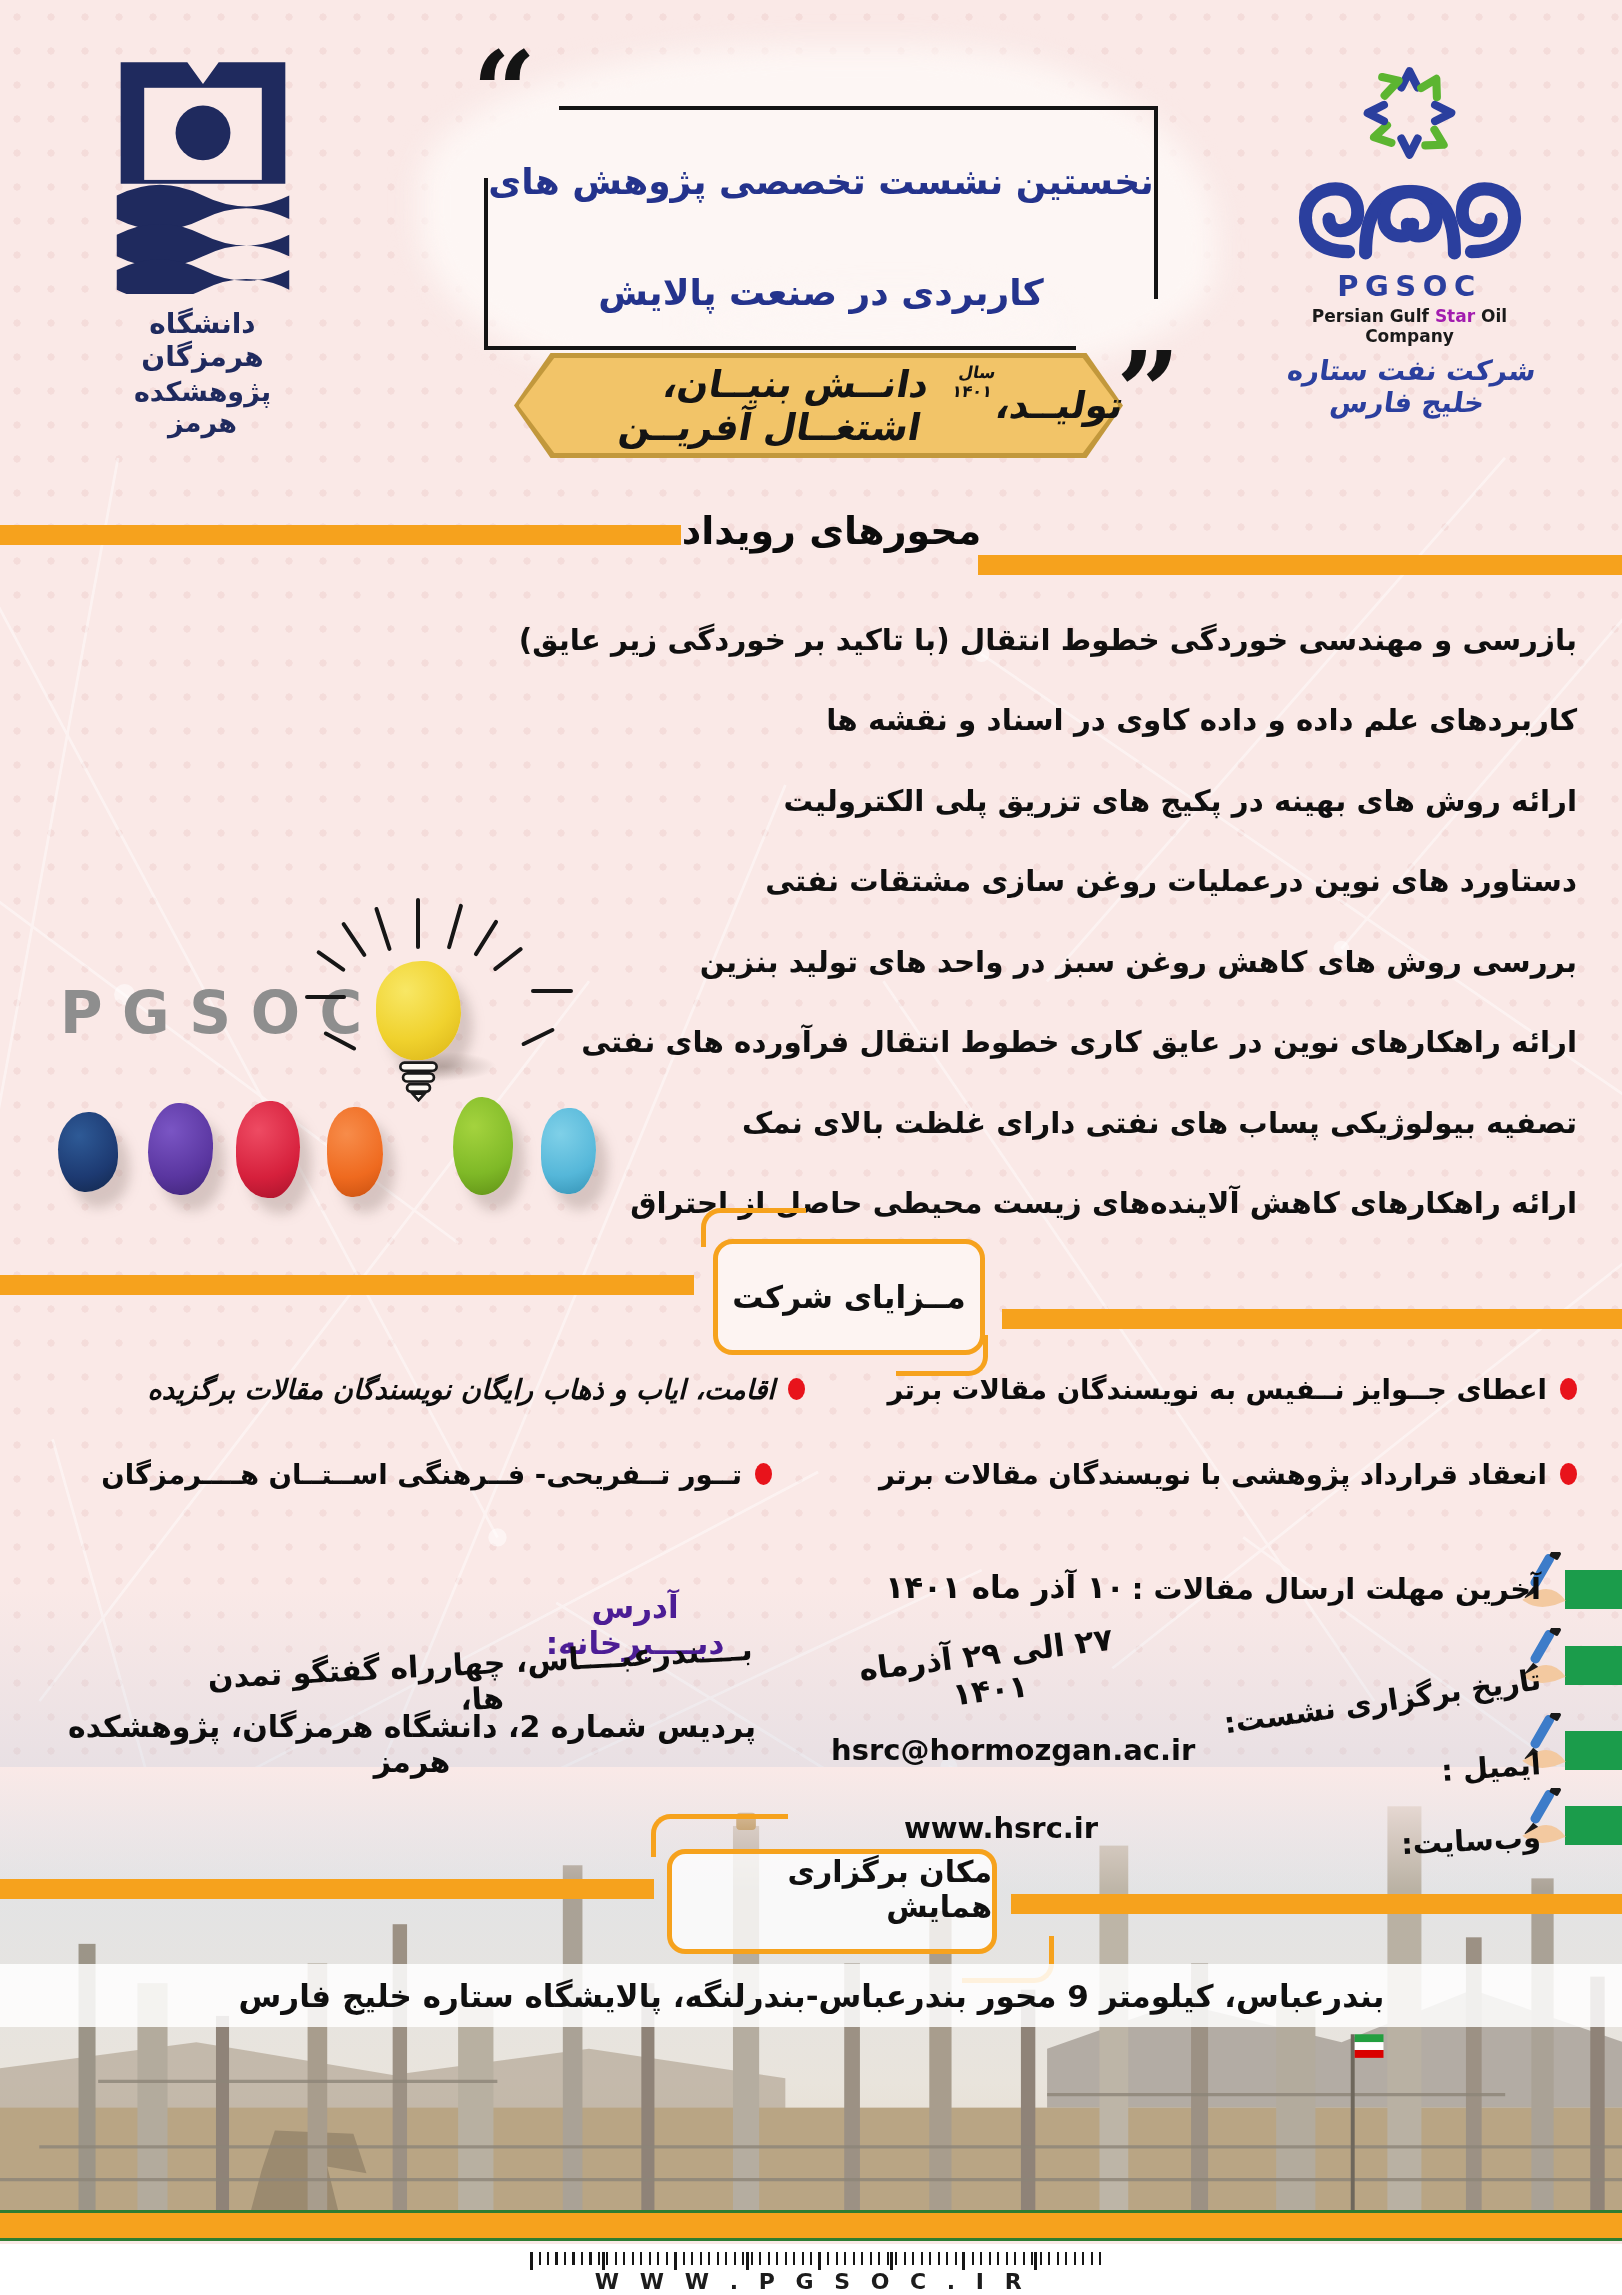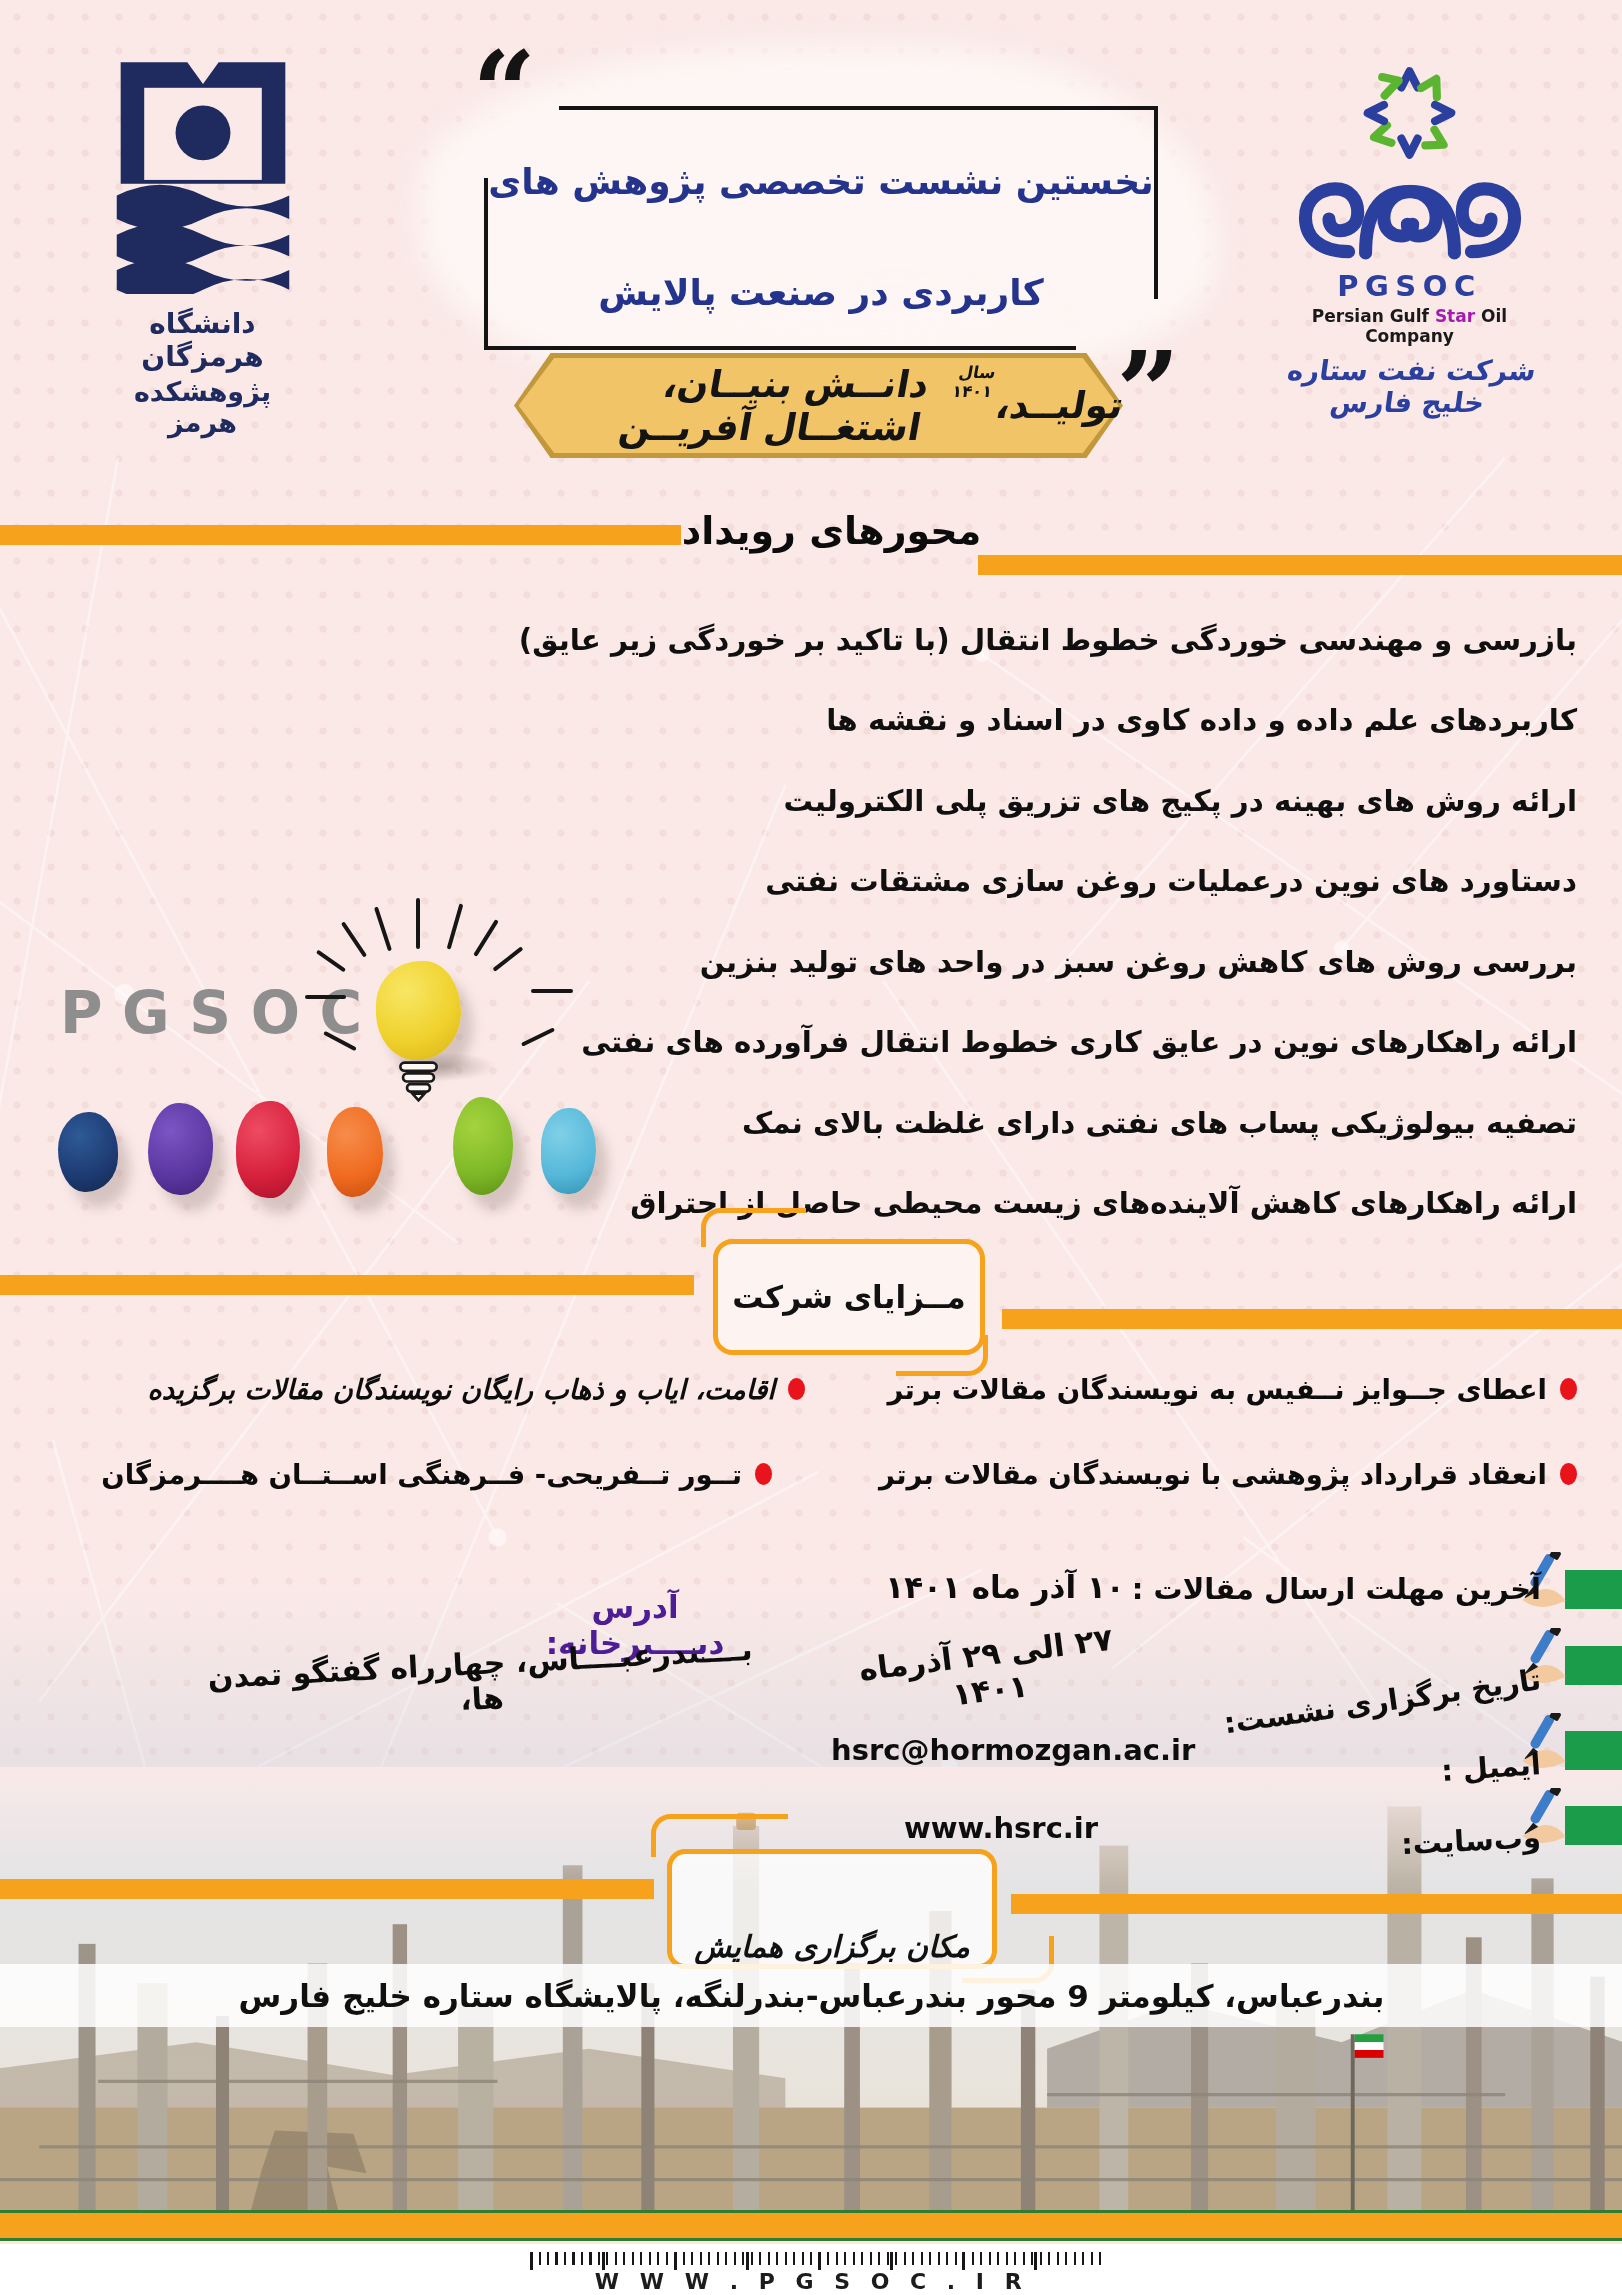--- a/index.html
+++ b/index.html
@@ -79,22 +79,22 @@
   .sec-heading { left:504px; top:1565px; width:262px; text-align:center; color:#4c1d95; font-size:31px; font-weight:800; direction:rtl;margin-top:24px; }
   .sec-line { direction:rtl; font-weight:800; color:#0d0d0d; font-size:30px; text-align:center; }
   .penicon { position:absolute; width:65px; height:65px; }
 
   
   .map-overlay { left:0; top:1590px; width:1623px; height:380px;
     background:linear-gradient(180deg, rgba(196,209,224,0) 0%, rgba(186,200,219,0.5) 85%); }
   .photo { left:0; top:1767px; width:1623px; height:452px; }
   .photo-fade { left:0; top:1767px; width:1623px; height:124px;
     background:linear-gradient(180deg,#fae9e7 0%, rgba(250,233,231,0) 100%); }
-  .venue-box { left:667px; top:1849px; width:330px; height:120px; border:5.9px solid #f6a21d; border-radius:18.3px;
-    background:rgba(255,255,255,0.78); display:flex; align-items:flex-end; justify-content:center;font-style:italic; }
+  .venue-box { left:667px; top:1849px; width:330px; height:105px; border:5.9px solid #f6a21d; border-radius:18.3px;
+    background:rgba(255,255,255,0.78); display:flex; align-items:flex-start; justify-content:center; }
   .venue-box span { font-size:30px; font-weight:800; direction:rtl; }
   .location-band { left:0; top:1964px; width:1623px; height:63px; background:rgba(255,255,255,0.85);
     display:flex; align-items:center; justify-content:center; }
   .location-band span { font-size:31px; font-weight:800; direction:rtl; color:#101010; white-space:nowrap; }
 
   
   .footer-bar { left:0; top:2210px; width:1623px; height:31px; background:#f6a21d;
     border-top:3.3px solid #2e7d32; border-bottom:3.3px solid #2e7d32; }
   .footer-white { left:0; top:2244px; width:1623px; height:51px; background:#ffffff; }
   .barcode { left:530px; top:2252px; width:576px; height:18.3px;
@@ -378,20 +378,21 @@
   <div class="ivalue" style="left:818px; top:1636px; width:340px; font-size:31px; transform:rotate(-7deg);">۲۷ الی ۲۹ آذرماه ۱۴۰۱</div>
 
   <div class="ilabel" style="top:1747px; transform:rotate(-4deg); transform-origin:right center;">ایمیل :</div>
   <div class="ivalue" dir="ltr" style="left:831px; top:1733px; width:353px; font-size:29px; direction:ltr;">hsrc@hormozgan.ac.ir</div>
 
   <div class="ilabel" style="top:1820px; transform:rotate(-3deg); transform-origin:right center;">وب‌سایت:</div>
   <div class="ivalue" dir="ltr" style="left:870px; top:1811px; width:262px; font-size:29px; direction:ltr;">www.hsrc.ir</div>
 
   <div class="abs sec-heading">آدرس دبــــیرخانه:</div>
   <div class="abs sec-line" style="left:190px; top:1646px; width:582px; transform:rotate(-3deg);">بــــندرعبــــاس، چهارراه گفتگو تمدن ها،</div>
+  <div class="abs sec-line" style="left:39px; top:1709px; width:746px;">پردیس شماره 2، دانشگاه هرمزگان، پژوهشکده هرمز</div>
 
   <div class="abs bar" style="left:0; top:1879px; width:654px; height:19.6px;"></div>
   <div class="abs bar" style="left:1011px; top:1894px; width:612px; height:19.6px;"></div>
   <div class="abs stub" style="left:651px; top:1814px; width:137px; height:43px; border-top-width:5.9px; border-left-width:5.9px; border-top-left-radius:19.6px;"></div>
   <div class="abs stub" style="left:962px; top:1936px; width:92px; height:47px; border-bottom-width:5.9px; border-right-width:5.9px; border-bottom-right-radius:19.6px;"></div>
   <div class="abs venue-box">
     <span>مکان برگزاری همایش</span>
   </div>
 
   <div class="abs location-band">

